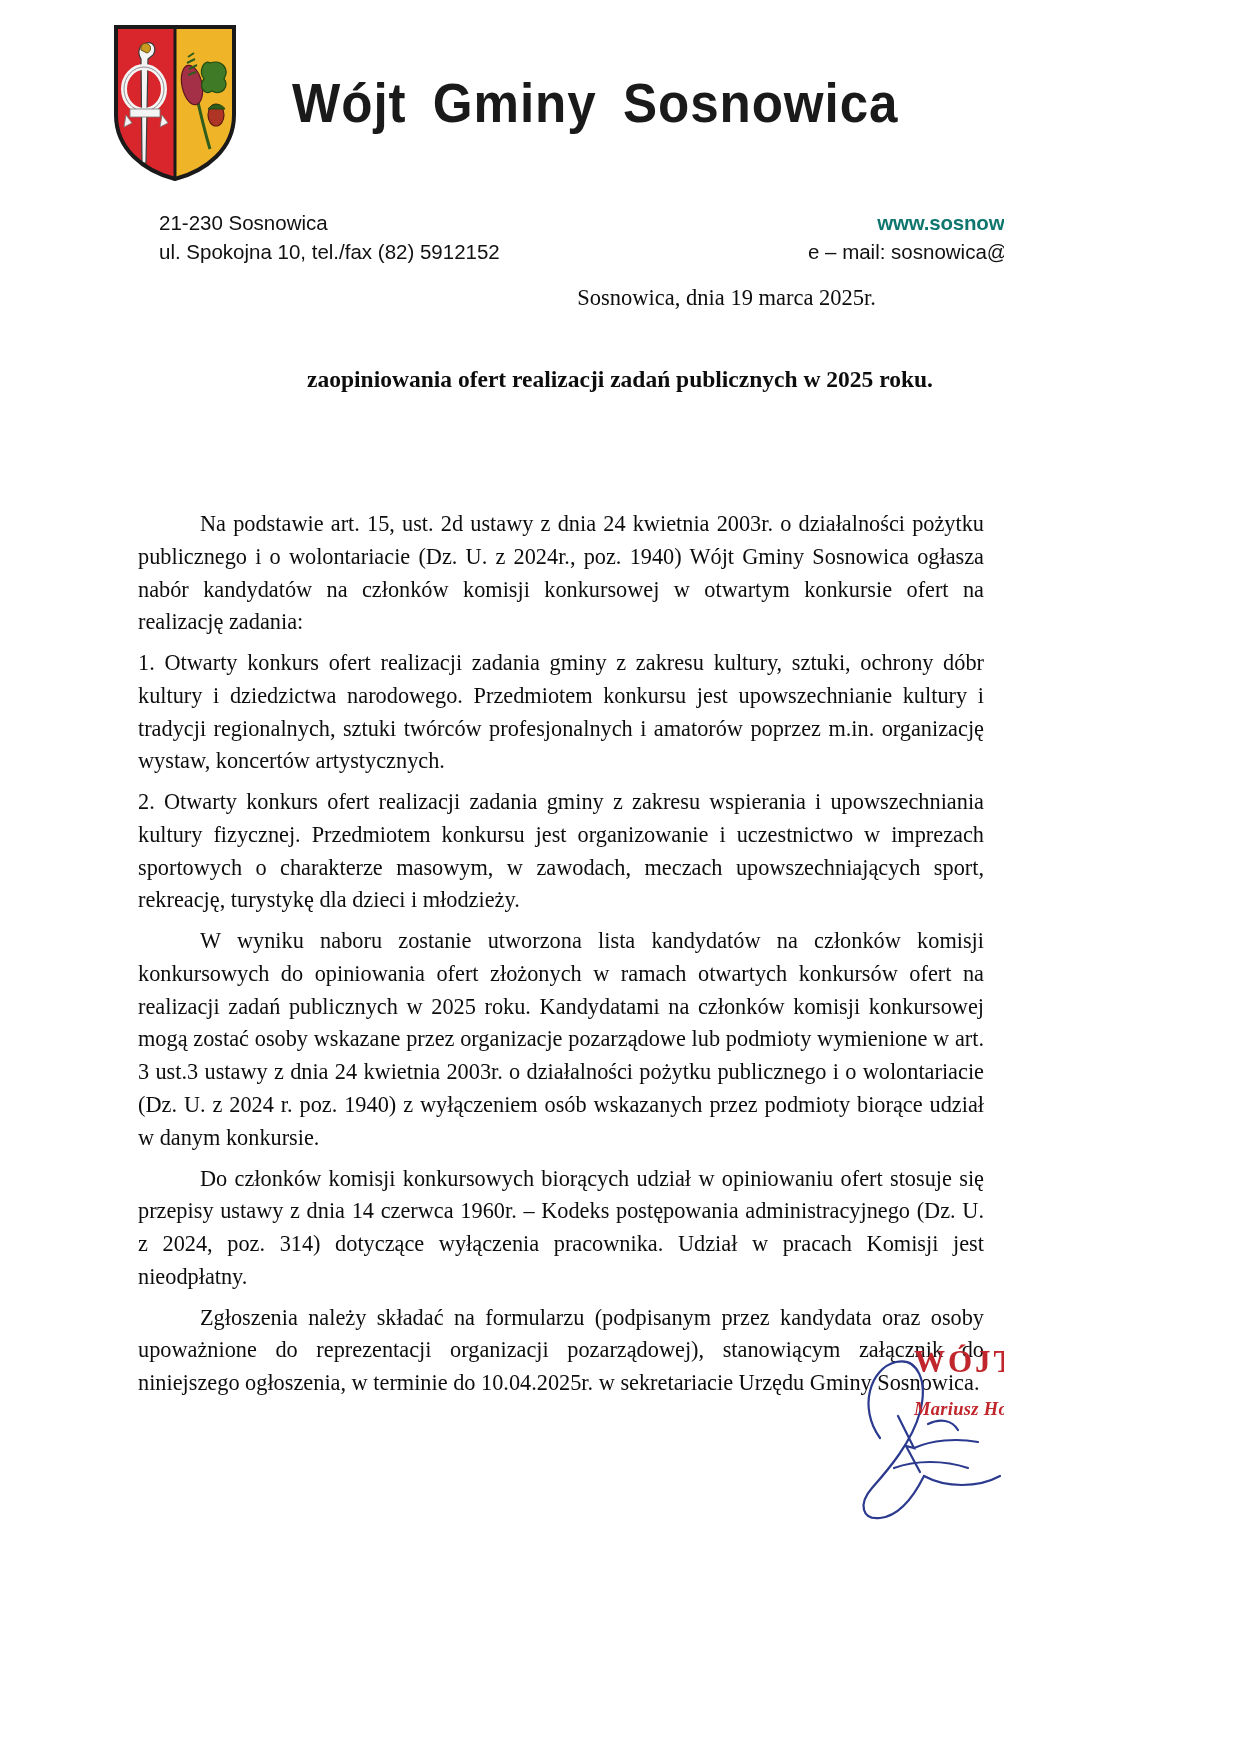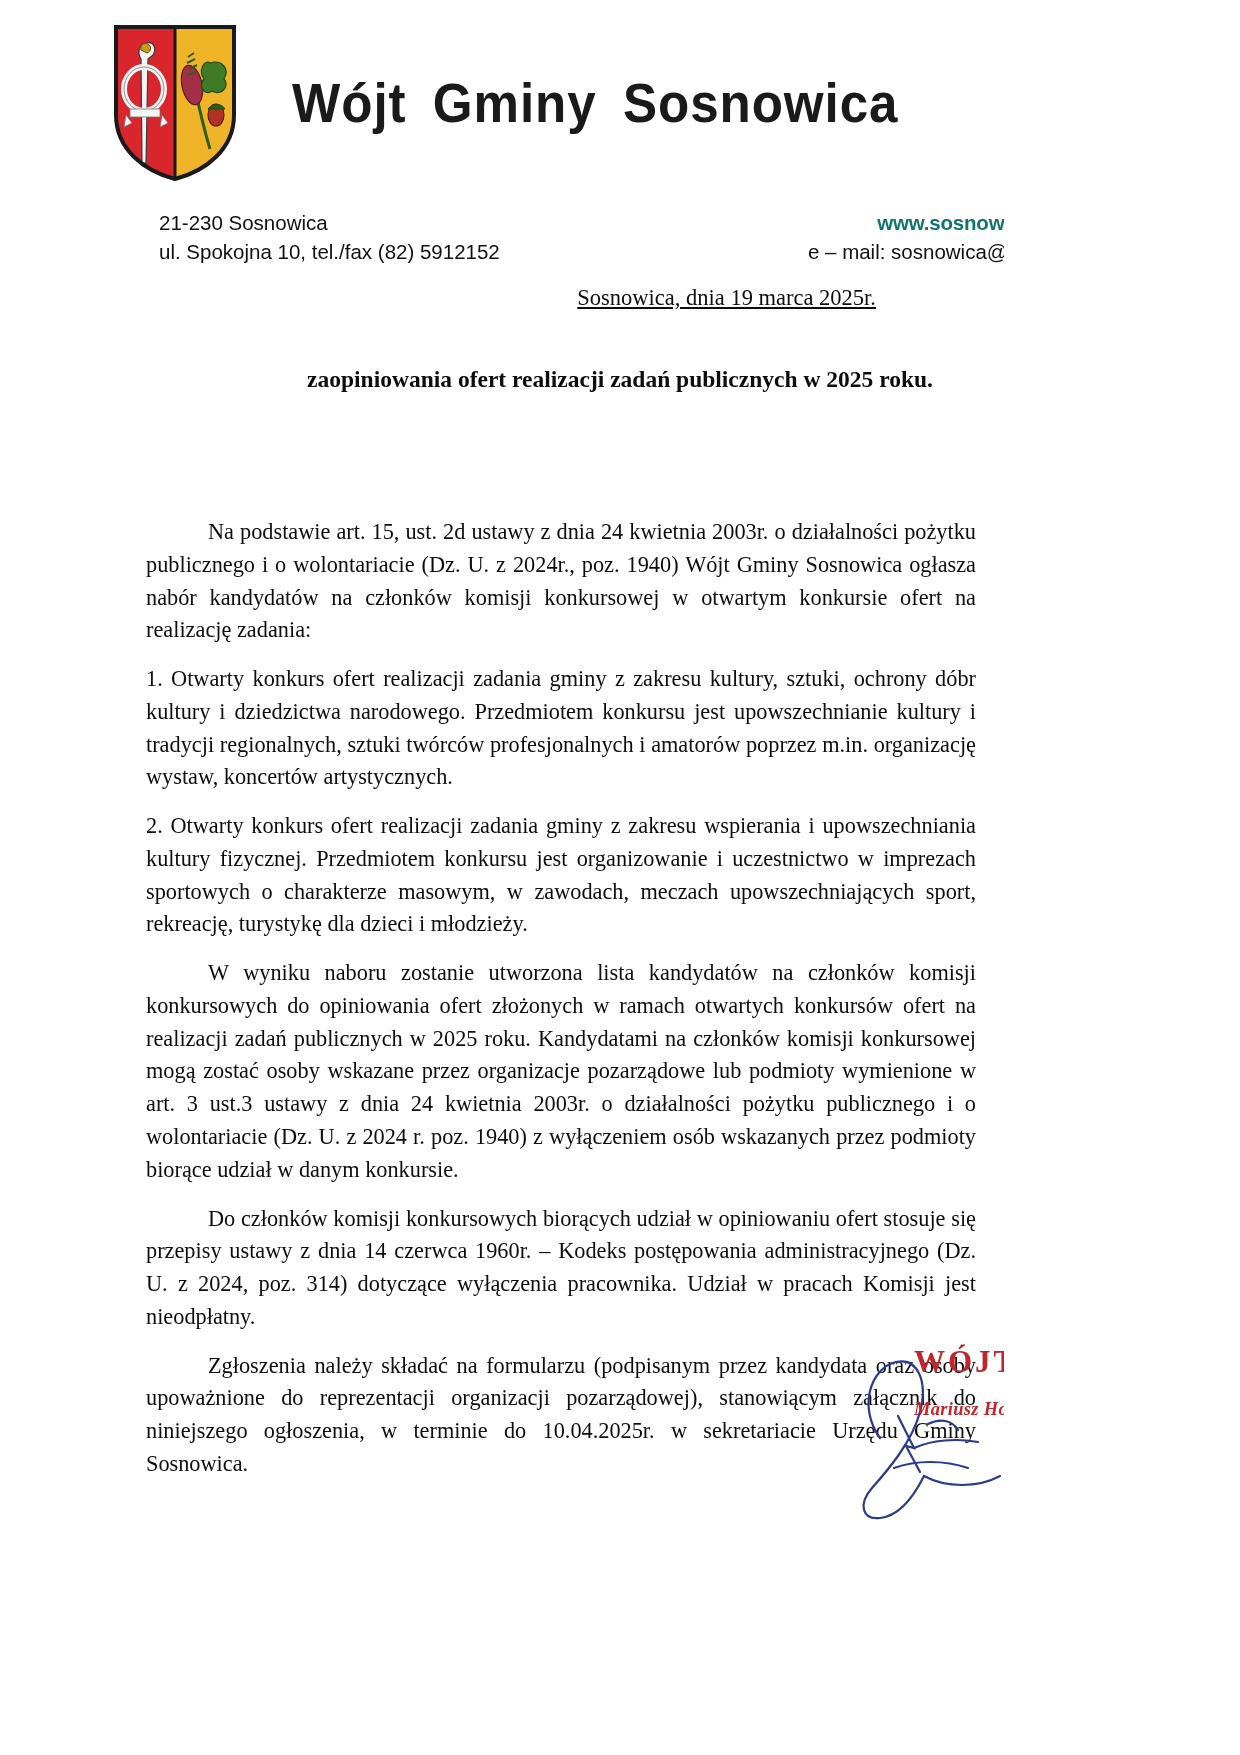--- a/index.html
+++ b/index.html
@@ -76,21 +76,20 @@
   }
   .email-line { color: #111; }
 
   
   .doc-date {
     position: absolute;
     right: 128px;
     top: 285px;
     font-size: 22.5px;
     white-space: nowrap;
-    text-decoration: underline;
   }
 
   
   .title-block {
     position: absolute;
     left: 120px;
     top: 362px;
     width: 1000px;
     text-align: center;
     font-weight: bold;
@@ -106,21 +105,21 @@
     position: absolute;
     left: 130px;
     top: 500px;
     width: 862px;
     font-size: 22.3px;
     line-height: 1.47;
     text-align: justify;
     text-justify: inter-word;
   }
   .body-text p {
-    margin: 16px;
+    margin: 8px;
     text-align: justify;
   }
   .body-text p.indent { text-indent: 62px; }
   .body-text p.noindent { text-indent: 0; }
 
   
   .signature {
     position: absolute;
     left: 828px;
     top: 1320px;

